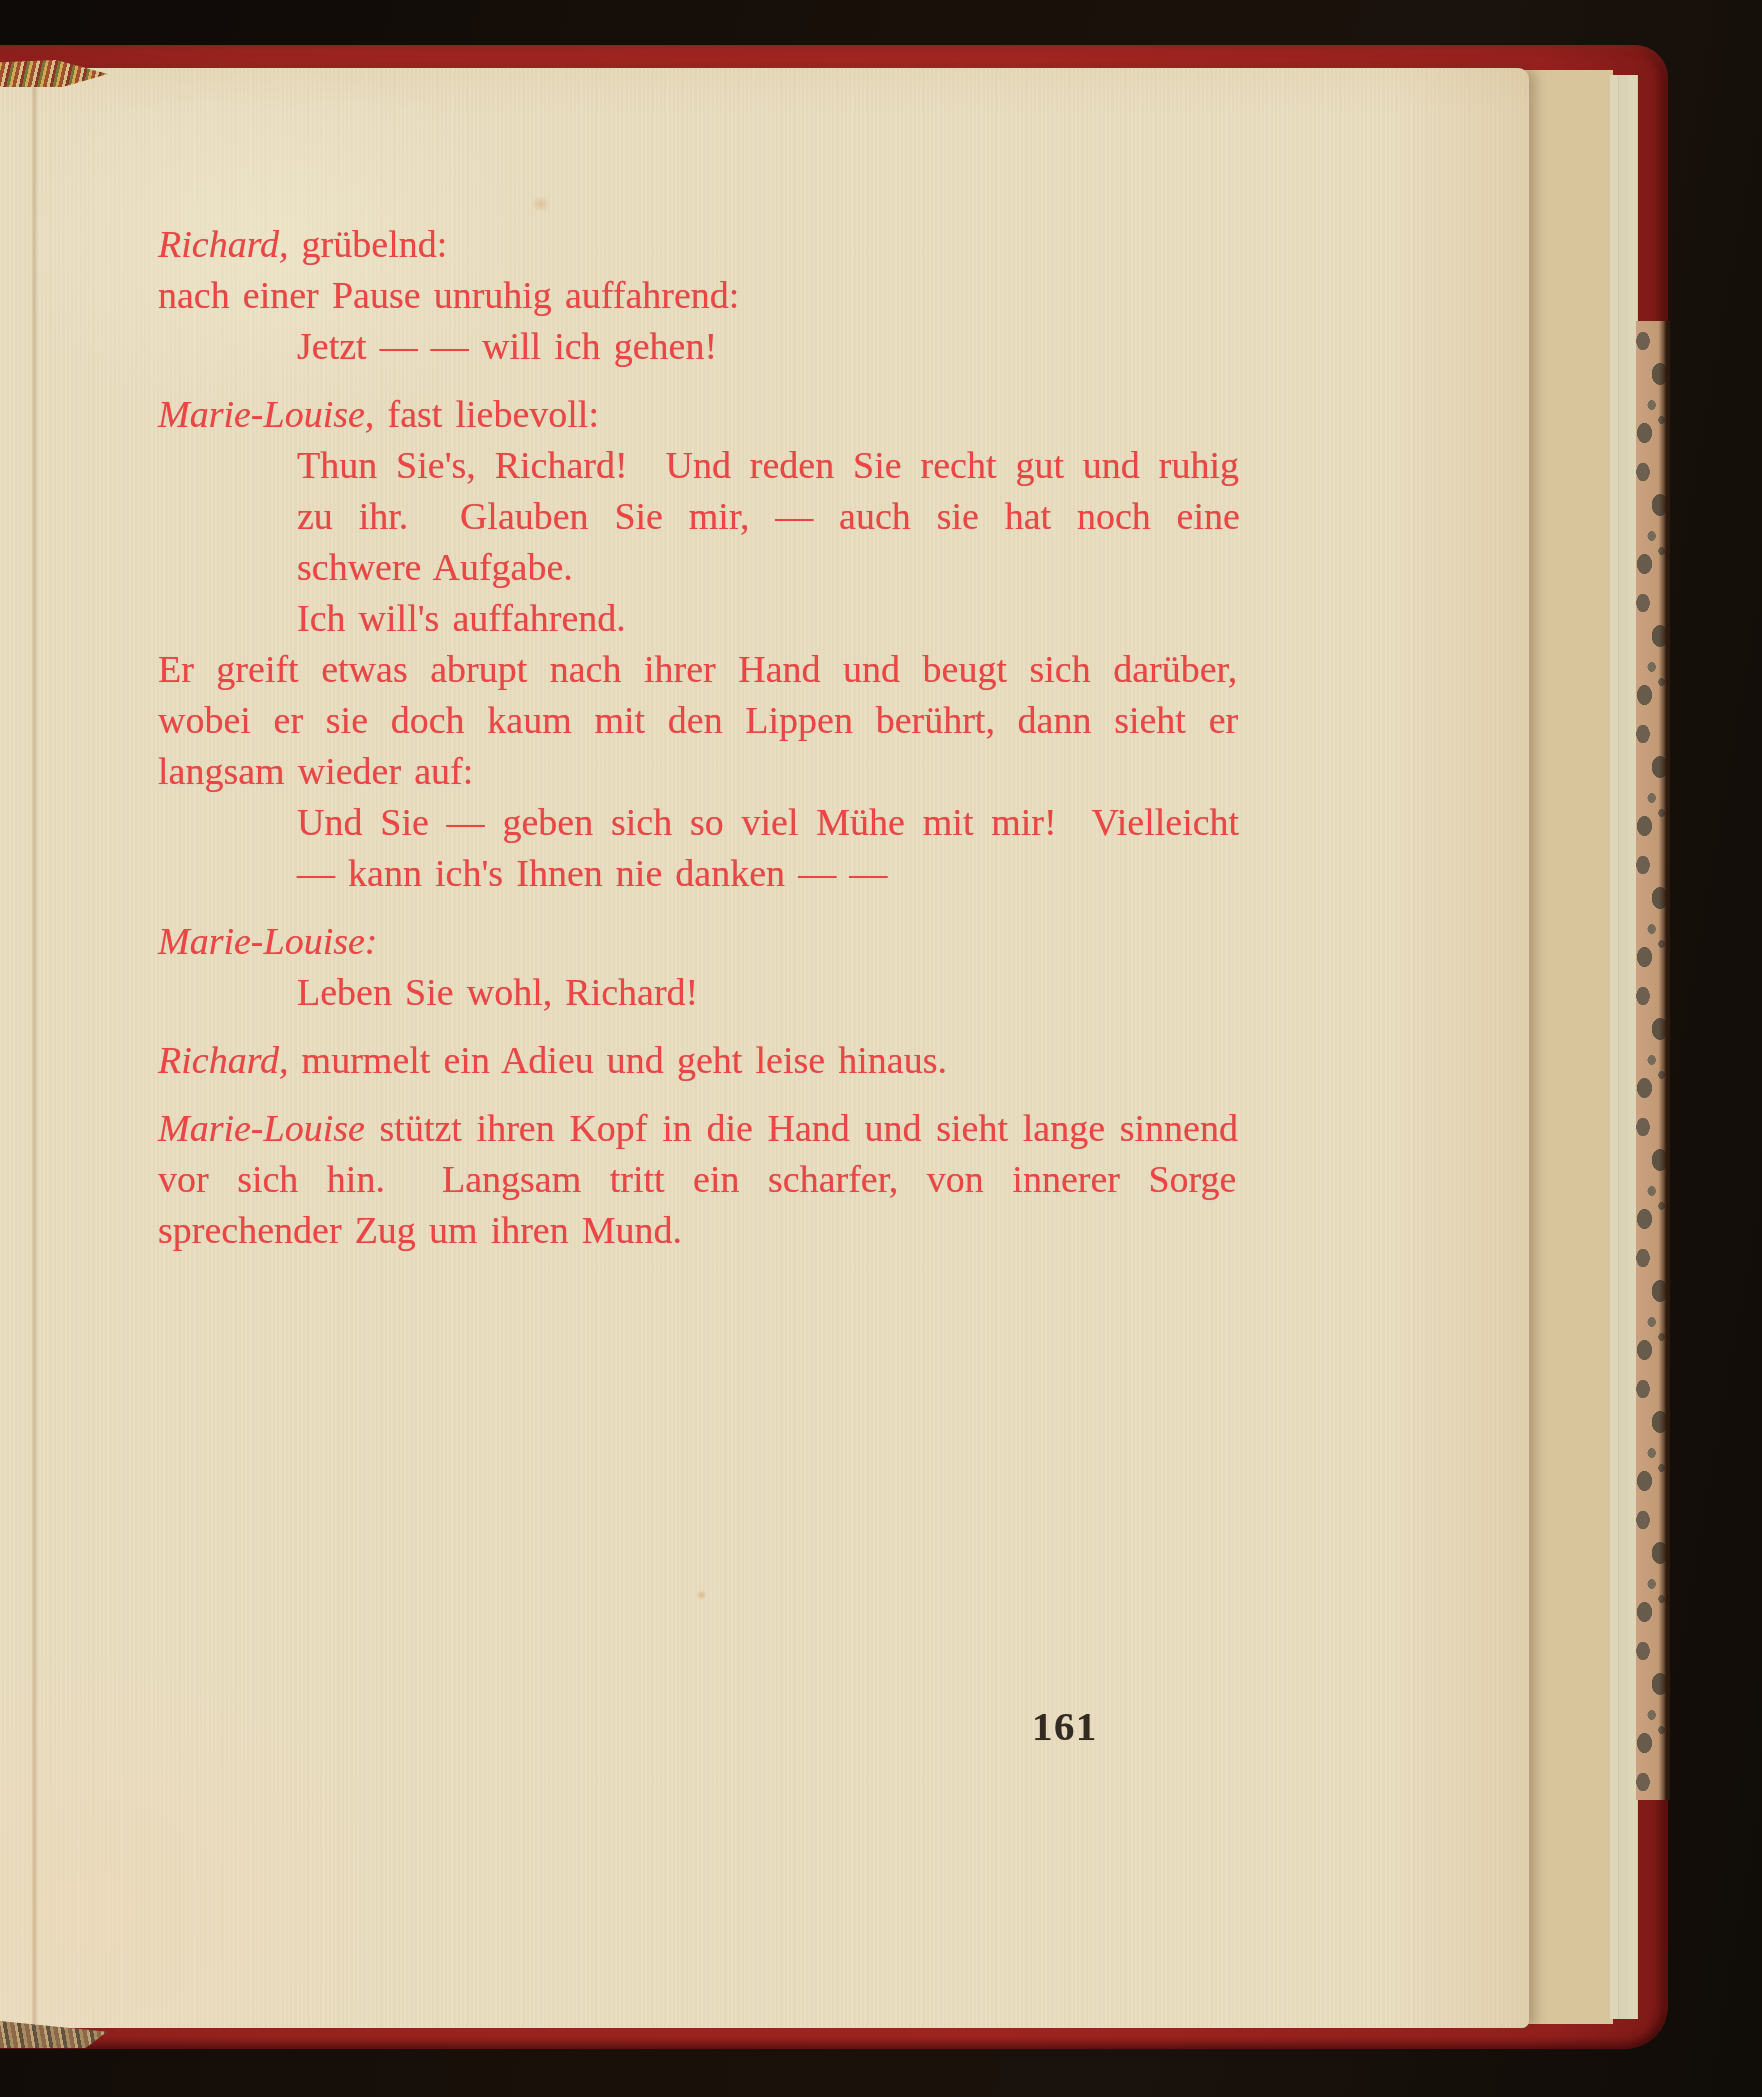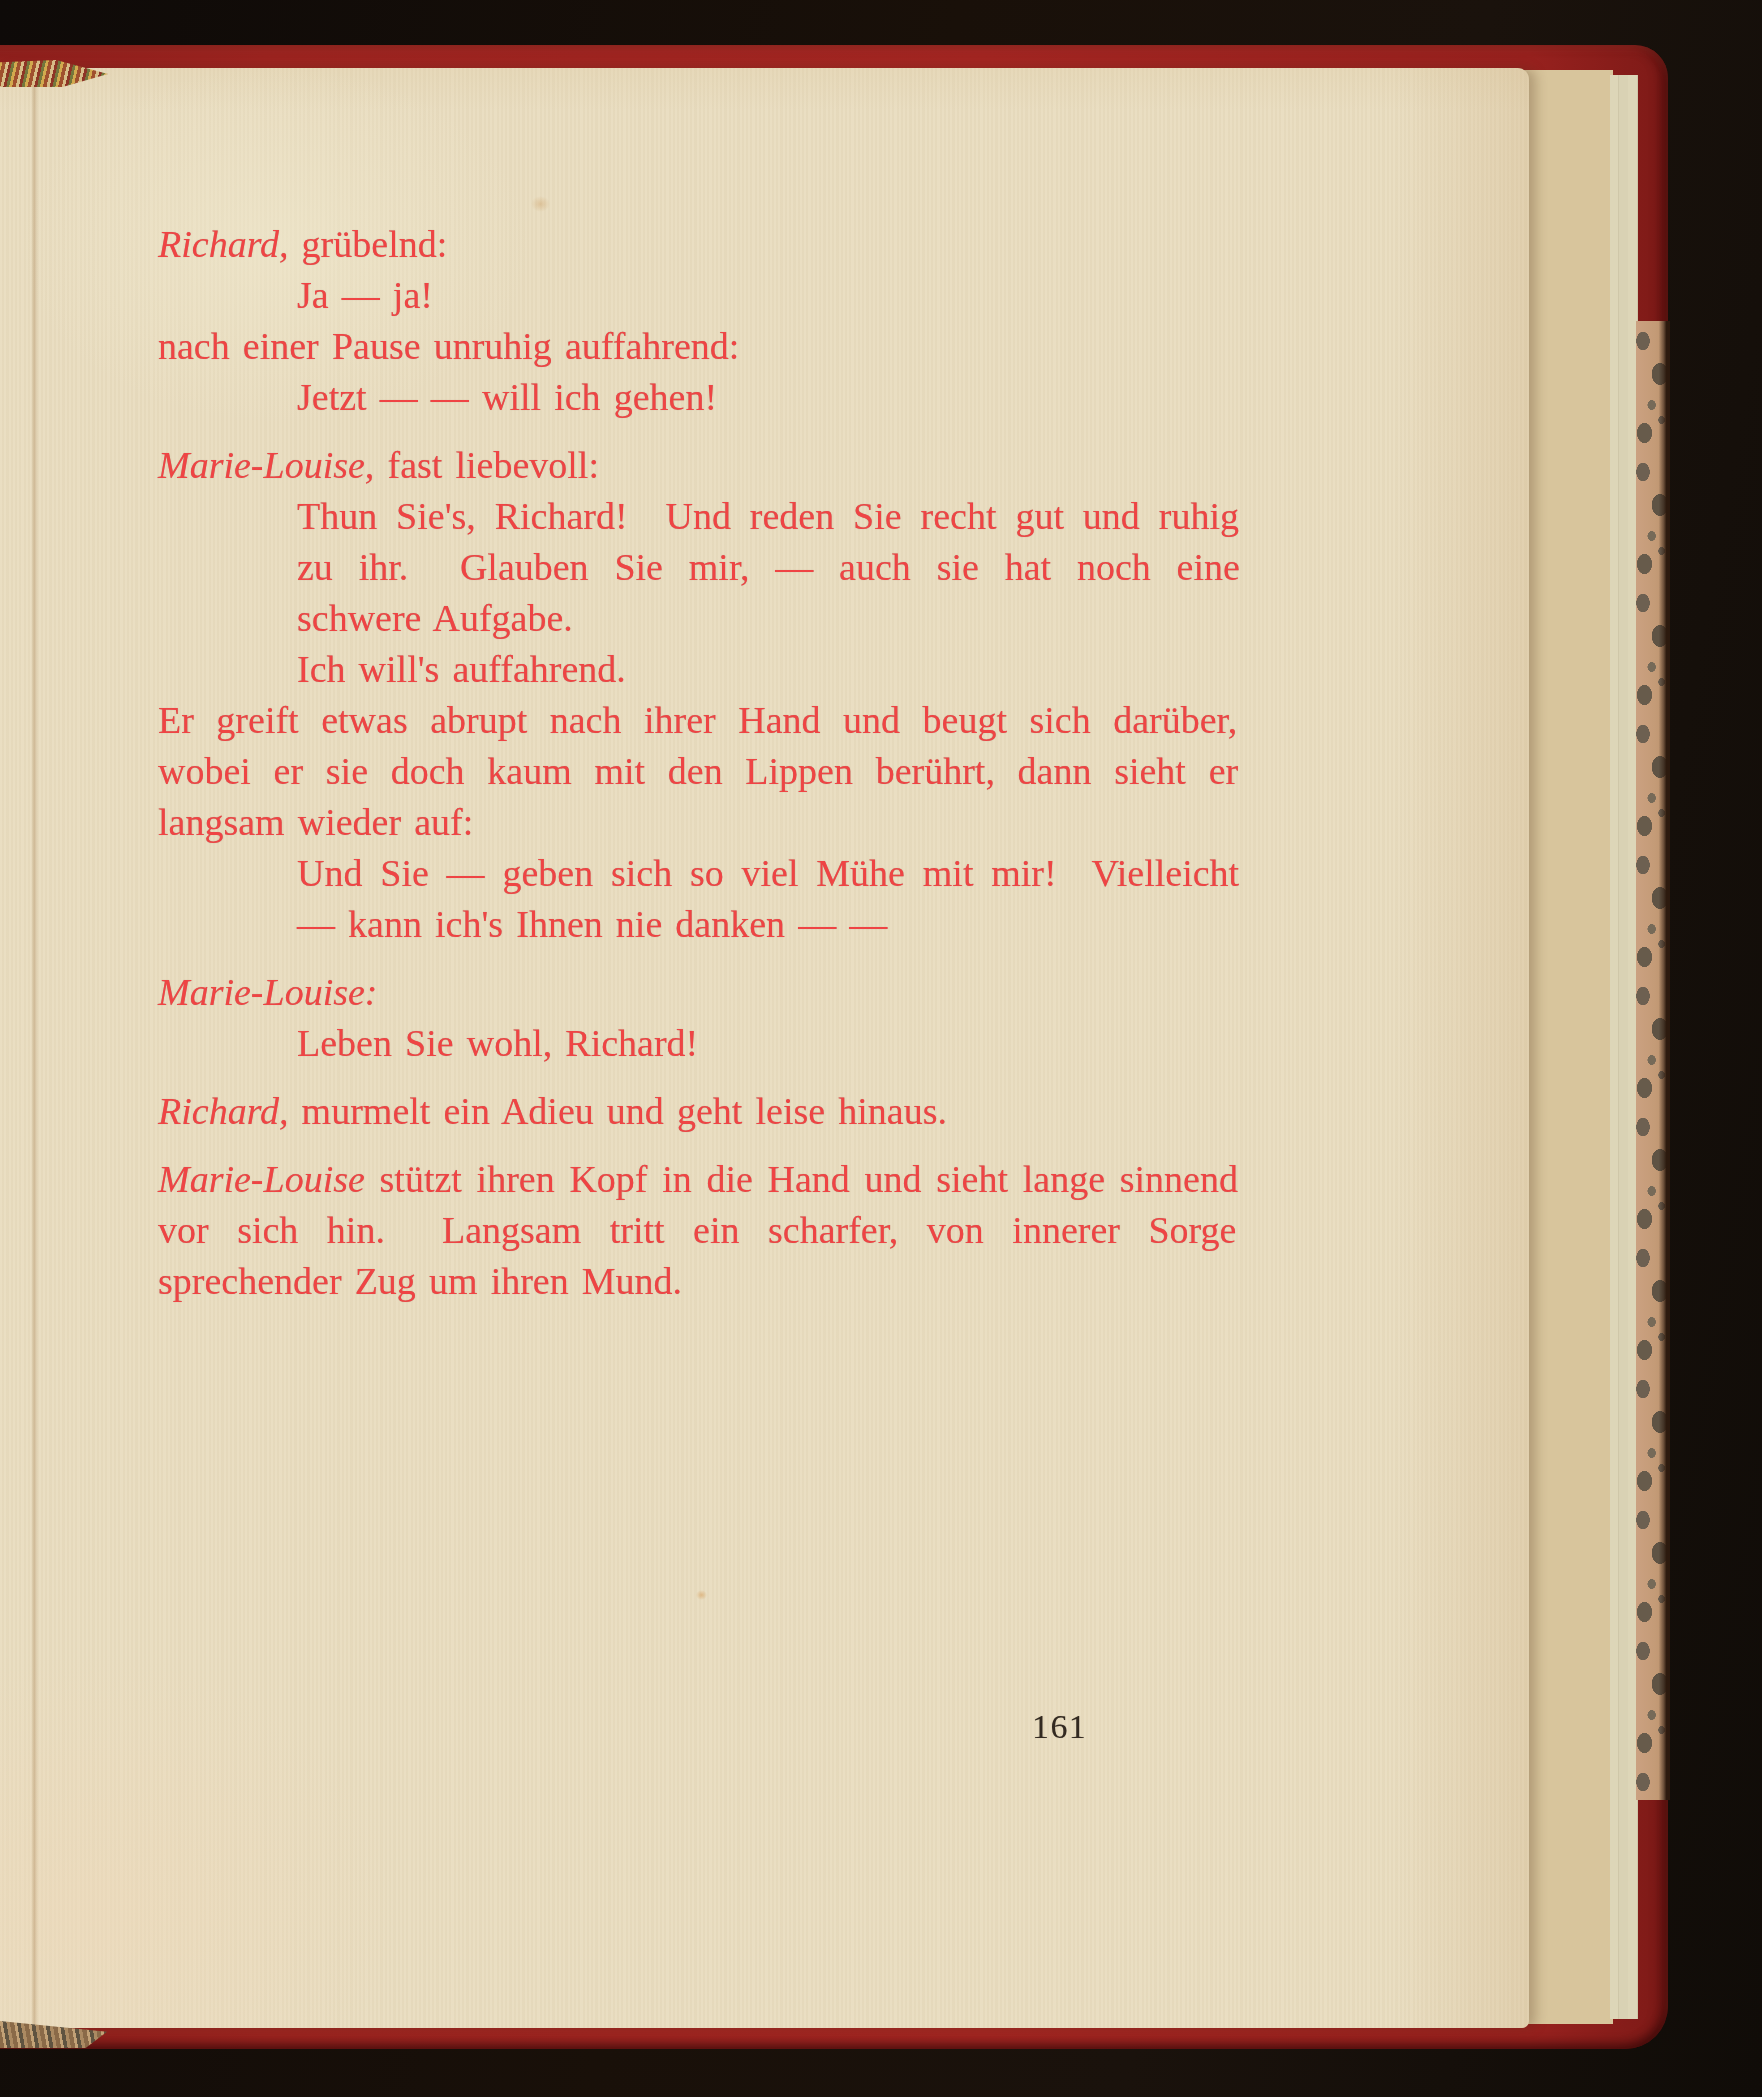--- a/index.html
+++ b/index.html
@@ -95,42 +95,42 @@
     word-spacing:3.6px;
     text-shadow:0 0 0.7px rgba(51,42,33,.35);
   }
   .line{white-space:nowrap;}
   .line .inner{white-space:pre;}
   .line.ind{margin-left:139px;}
   .line.gap{margin-top:17px;}
   .it{font-style:italic;}
   .page-number{
     left:1032px;top:1705px;
-    font-size:34px;line-height:43px;color:#332a21;
+    font-size:41px;line-height:43px;color:#332a21;
     letter-spacing:1.4px;
     text-shadow:0 0 0.7px rgba(51,42,33,.35);
+    font-weight:bold;
   }
 </style>
 </head>
 <body>
 
 <div class="layer cover"></div>
 <div class="layer fore-edge"></div>
 <div class="layer endpaper"></div>
 <div class="layer marble-right"></div>
 <div class="layer page"></div>
 <div class="layer crease"></div>
 <div class="layer stain1"></div>
 <div class="layer stain2"></div>
 <div class="layer marble-tl"></div>
 <div class="layer marble-bl"></div>
 
 <div class="layer text-block">
     <div class="line"><span class="inner"><span class="it">Richard,</span> grübelnd:</span></div>
-    <div class="line ind"><span class="inner">Ja — ja!</span></div>
     <div class="line"><span class="inner">nach einer Pause unruhig auffahrend:</span></div>
     <div class="line ind"><span class="inner">Jetzt — — will ich gehen!</span></div>
     <div class="line gap"><span class="inner"><span class="it">Marie-Louise,</span> fast liebevoll:</span></div>
     <div class="line ind just"><span class="inner" style="word-spacing: 9.4px;">Thun Sie's, Richard!  Und reden Sie recht gut und ruhig</span></div>
     <div class="line ind just"><span class="inner" style="word-spacing: 16.3px;">zu ihr.  Glauben Sie mir, — auch sie hat noch eine</span></div>
     <div class="line ind"><span class="inner">schwere Aufgabe.</span></div>
     <div class="line ind"><span class="inner">Ich will's auffahrend.</span></div>
     <div class="line just"><span class="inner" style="word-spacing: 13px; text-align: right;">Er greift etwas abrupt nach ihrer Hand und beugt sich darüber,</span></div>
     <div class="line just"><span class="inner" style="word-spacing: 13.2px;">wobei er sie doch kaum mit den Lippen berührt, dann sieht er</span></div>
     <div class="line"><span class="inner">langsam wieder auf:</span></div>

